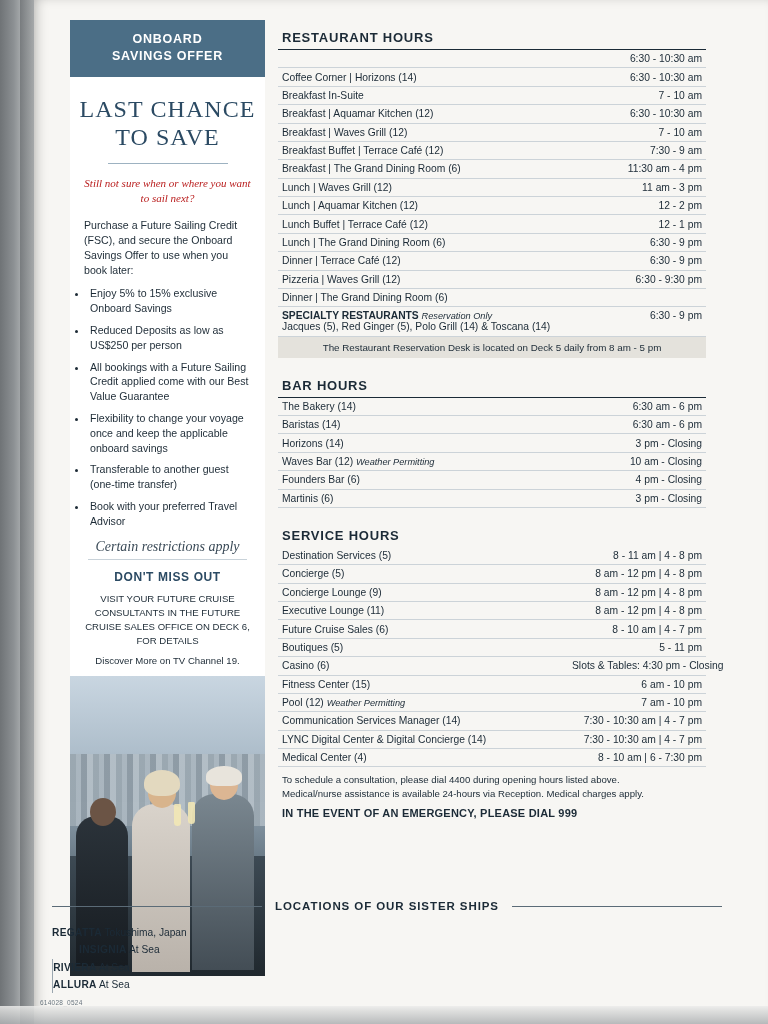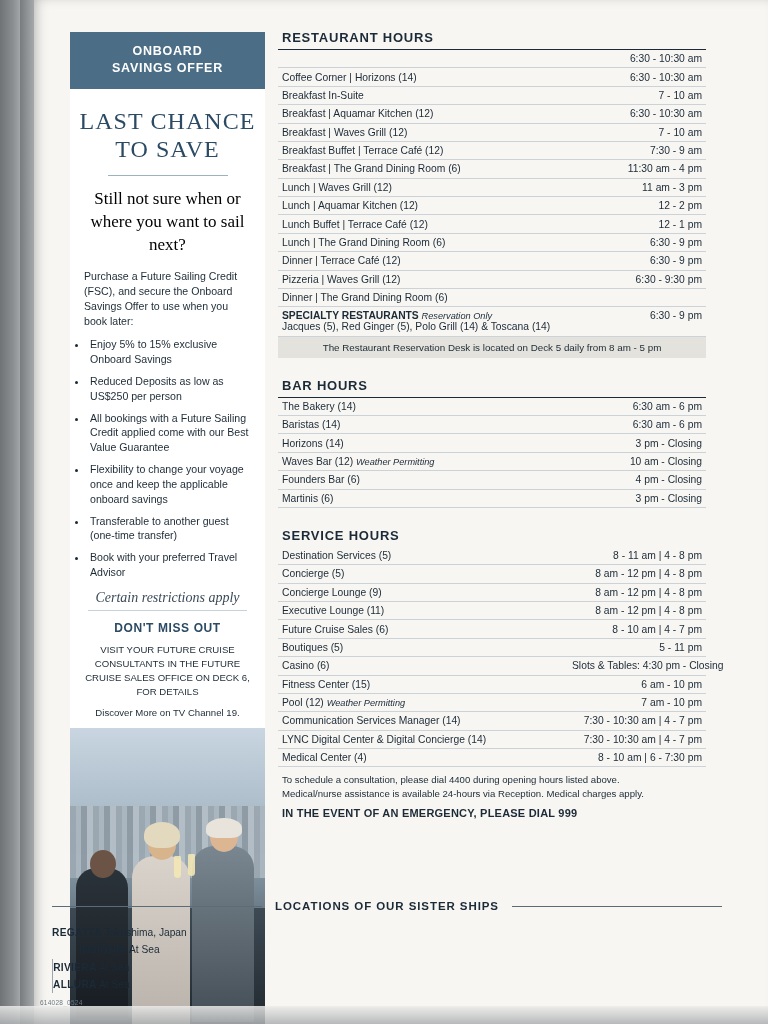--- a/index.html
+++ b/index.html
@@ -48,21 +48,21 @@
   }
   .bottomband {
     position:absolute; left:0; bottom:0; width:768px; height:18px;
     background: linear-gradient(0deg,#aeb1b3 0%, #d8d9d8 70%, #ececeb 100%);
     opacity:.85;
   }
 
   
   .adcol {
     position: absolute;
-    left: 70px; top: 32px;
+    left: 70px; top: 20px;
     width: 195px;
     height: 940px;
     background: #ffffff;
   }
   .ad-header {
     background: #4b6e86;
     color: #fff;
     text-align: center;
     padding: 11px 6px 12px;
     letter-spacing: .06em;
@@ -78,24 +78,25 @@
     letter-spacing: .045em;
     line-height: 1.18;
     margin: 18px 6px 10px;
     font-weight: normal;
   }
   .ad-rule {
     width: 120px; height: 1px; background: #9db2c1;
     margin: 12px auto 12px;
   }
   .ad-sub {
-    color: #000000;
+    color: #b91c1c;
     text-align: center;
     font-family: "Liberation Serif", serif;
-    font-size: 17px;
+    font-style: italic;
+    font-size: 11px;
     line-height: 1.35;
     margin: 0 14px 12px;
   }
   .ad-body {
     color: #1d2b36;
     font-size: 10.6px;
     line-height: 1.42;
     margin: 0 14px 8px;
   }
   .ad-list { margin: 8px 10px 6px 18px; padding: 0; }

